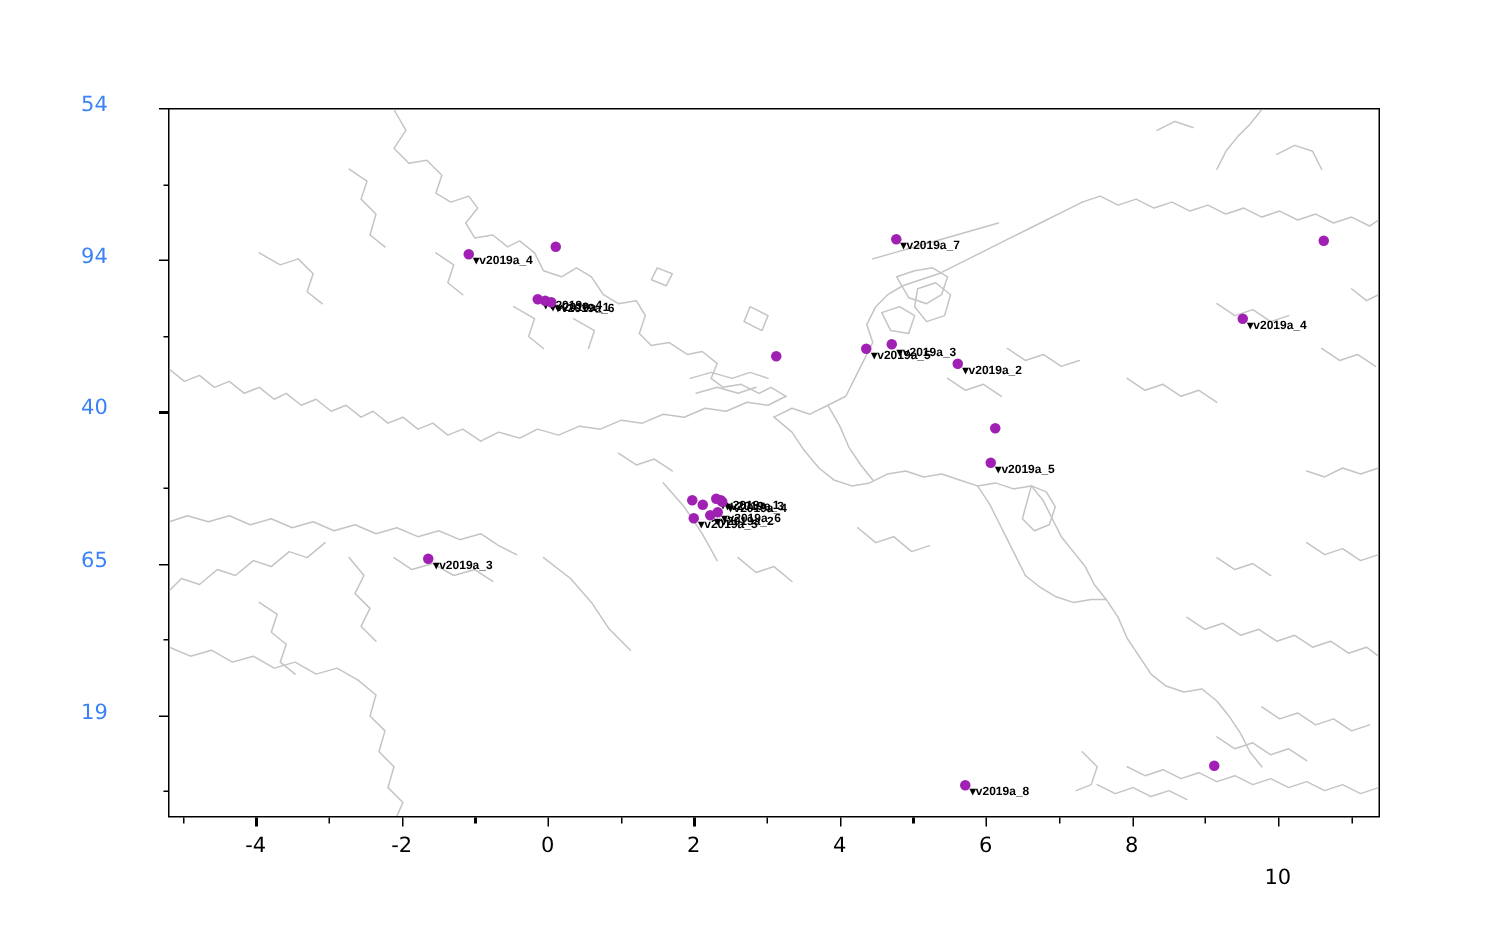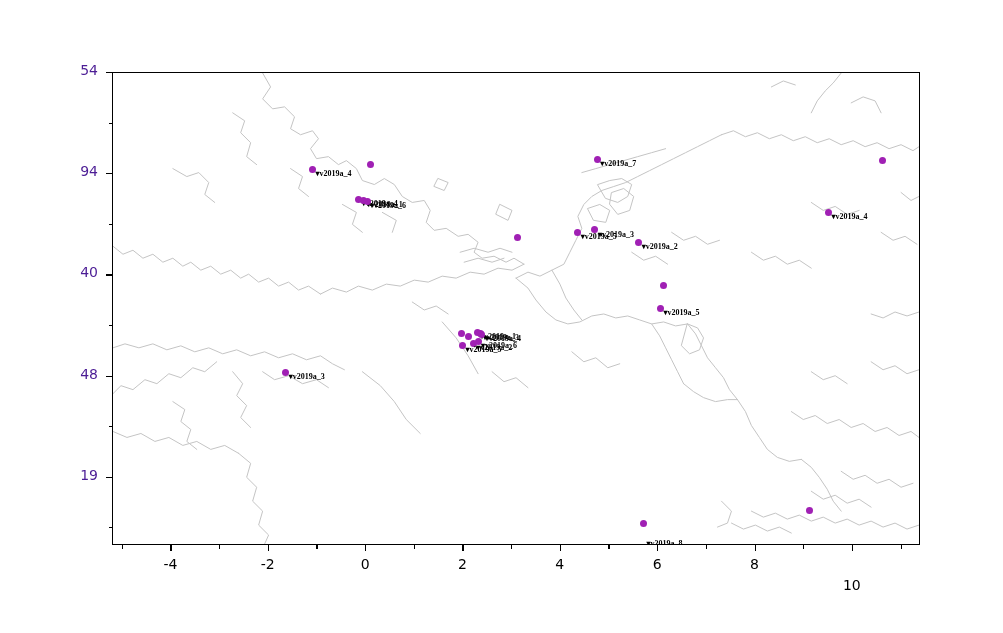--- a/index.html
+++ b/index.html
@@ -67,21 +67,21 @@
     width: 7px;
     height: 7px;
     margin-left: -3.5px;
     margin-top: -3.5px;
     border-radius: 50%;
     background: #a020b4;
   }
 
   .point-label {
     position: absolute;
-    font-family: Liberation Serif, serif;
+    font-family: Liberation Sans, sans-serif;
     font-size: 8px;
     font-weight: bold;
     color: #000000;
     white-space: nowrap;
     line-height: 9px;
     transform: translateY(-1px);
   }
 
   
   .tick-x {
@@ -110,23 +110,23 @@
     text-align: center;
     width: 60px;
     margin-left: -30px;
     white-space: nowrap;
   }
 
   .ticklabel-y {
     position: absolute;
     left: 28px;
     width: 70px;
-    text-align: right;
+    text-align: center;
     font-size: 14px;
-    color: #4c1d95;
+    color: #3b82f6;
     margin-top: -10px;
     white-space: nowrap;
   }
 </style>
 </head>
 <body>
 
 <div id="figure">
 
 
@@ -245,21 +245,21 @@
         <div class="point-label" style="left: 371.954px; top: 262.035px;">▾v2019a_4</div>
         <div class="marker" style="left: 365.06px; top: 268.118px;"></div>
         <div class="point-label" style="left: 368.06px; top: 269.118px;">▾v2019a_6</div>
         <div class="marker" style="left: 360.193px; top: 270.141px;"></div>
         <div class="point-label" style="left: 363.193px; top: 271.141px;">▾v2019a_2</div>
         <div class="marker" style="left: 349.484px; top: 272.165px;"></div>
         <div class="point-label" style="left: 352.484px; top: 273.165px;">▾v2019a_5</div>
         <div class="marker" style="left: 172.795px; top: 299.482px;"></div>
         <div class="point-label" style="left: 175.795px; top: 300.482px;">▾v2019a_3</div>
         <div class="marker" style="left: 530.554px; top: 450.235px;"></div>
-        <div class="point-label" style="left: 533.554px; top: 451.235px; margin-top: 16px;">▾v2019a_8</div>
+        <div class="point-label" style="left: 533.554px; top: 451.235px;">▾v2019a_8</div>
         <div class="marker" style="left: 696.048px; top: 437.588px;"></div>
       </div>
   </div>
 
   <div id="ticks-layer">
       <div class="tick-x minor" style="left: 121.735px;"></div>
       <div class="tick-x minor" style="left: 219.084px;"></div>
       <div class="tick-x minor" style="left: 316.434px;"></div>
       <div class="tick-x minor" style="left: 413.783px;"></div>
       <div class="tick-x minor" style="left: 511.133px;"></div>
@@ -284,21 +284,21 @@
       <div class="tick-x major" style="left: 851.855px;"></div>
       <div class="ticklabel-x" style="left: 851.855px; margin-top: 21px;">10</div>
       <div class="tick-y minor" style="top: 527.294px;"></div>
       <div class="tick-y minor" style="top: 426.118px;"></div>
       <div class="tick-y minor" style="top: 324.941px;"></div>
       <div class="tick-y minor" style="top: 223.765px;"></div>
       <div class="tick-y minor" style="top: 122.588px;"></div>
       <div class="tick-y major" style="top: 476.706px;"></div>
       <div class="ticklabel-y" style="top: 476.706px;">19</div>
       <div class="tick-y major" style="top: 375.529px;"></div>
-      <div class="ticklabel-y" style="top: 375.529px;">48</div>
+      <div class="ticklabel-y" style="top: 375.529px;">65</div>
       <div class="tick-y major" style="top: 274.353px;"></div>
       <div class="ticklabel-y" style="top: 274.353px;">40</div>
       <div class="tick-y major" style="top: 173.176px;"></div>
       <div class="ticklabel-y" style="top: 173.176px;">94</div>
       <div class="tick-y major" style="top: 72px;"></div>
       <div class="ticklabel-y" style="top: 72px;">54</div>
     </div>
 
 </div>
 

